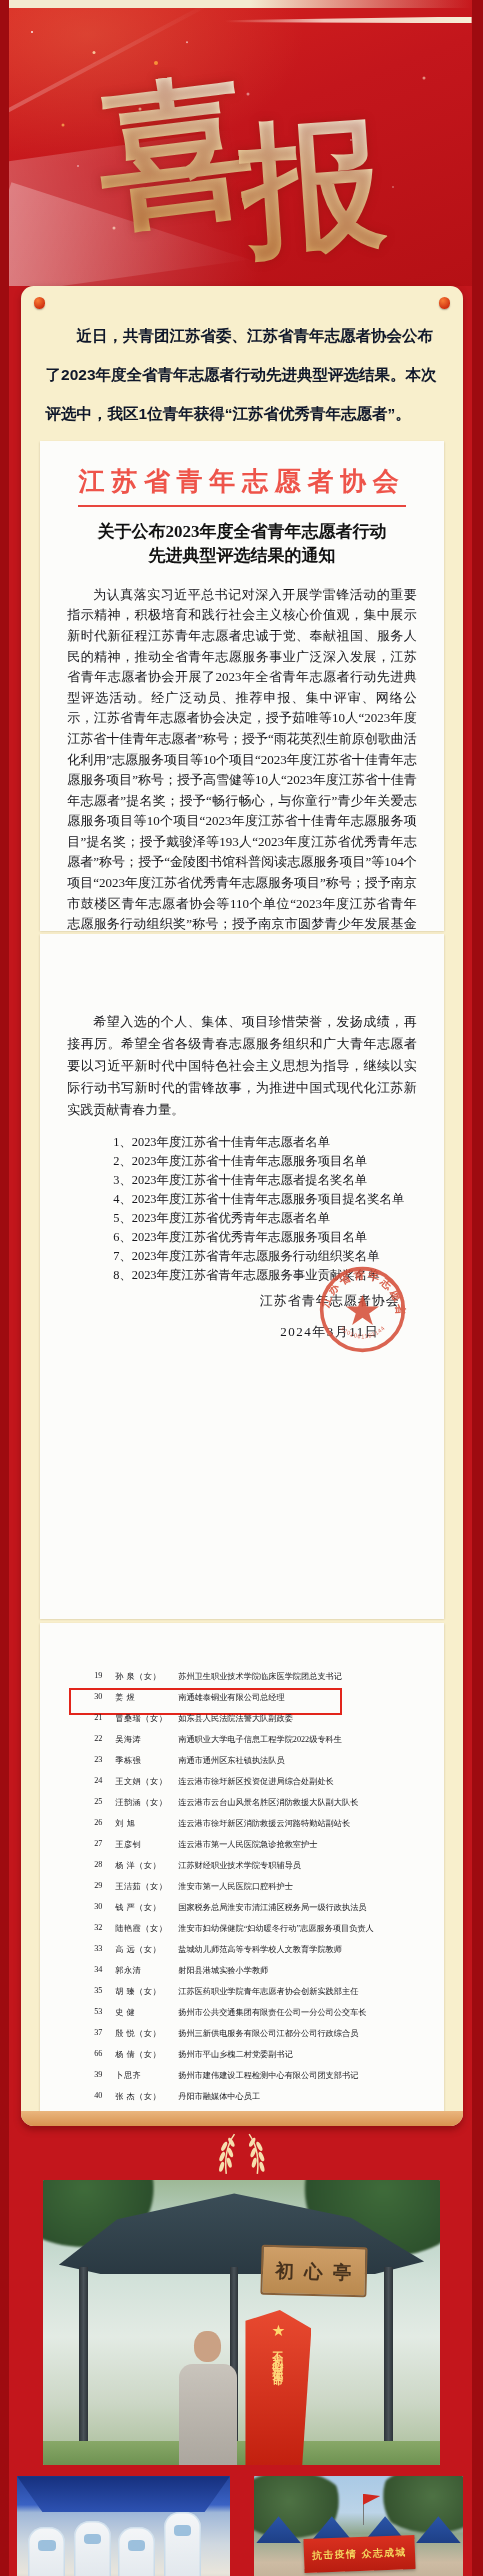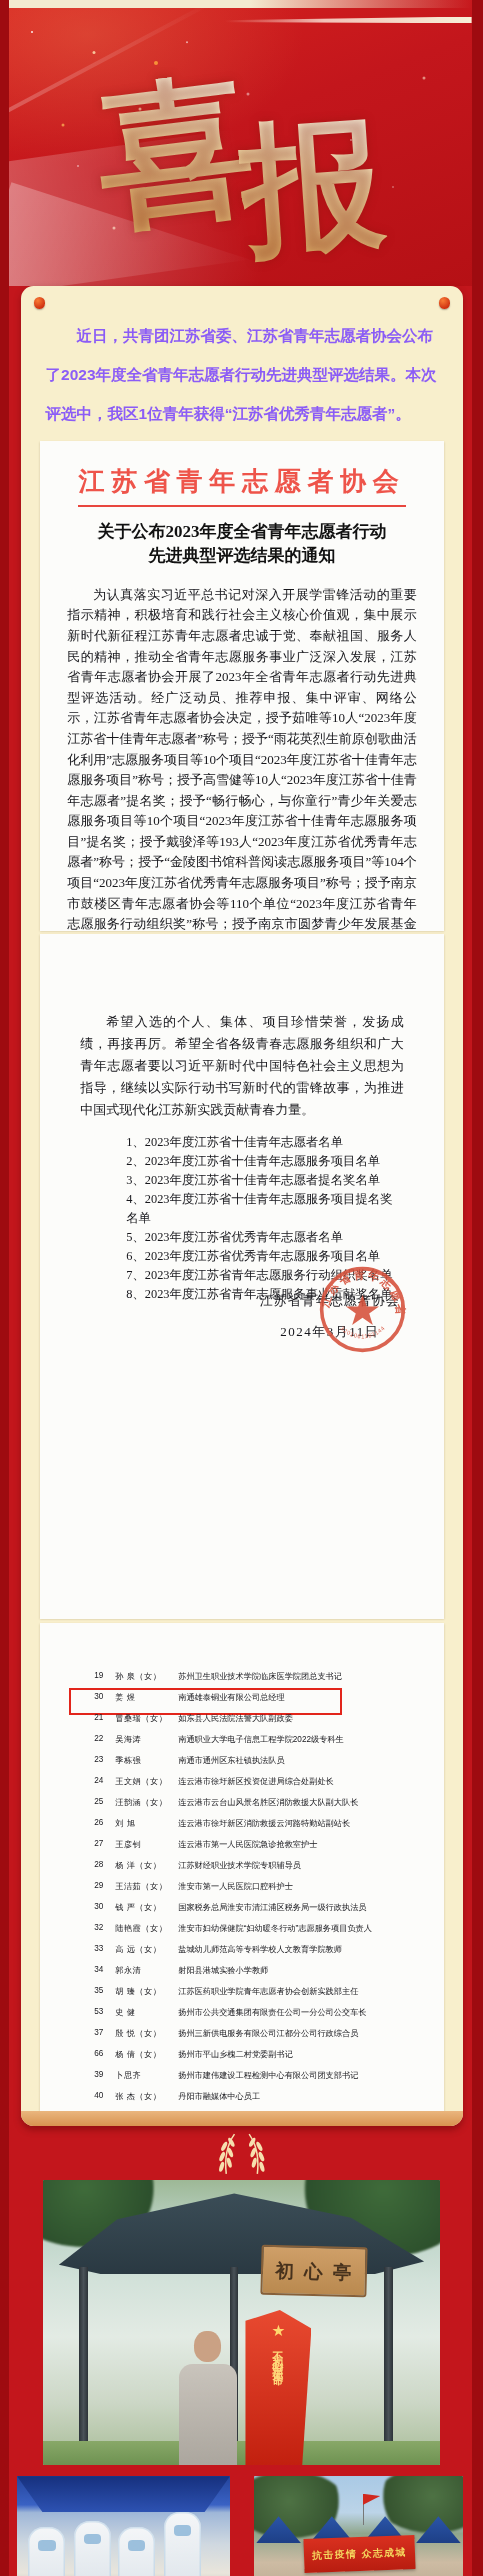--- a/index.html
+++ b/index.html
@@ -30,41 +30,41 @@
     text-shadow:0 0 9.3px rgba(120,20,10,.35);line-height:1;}
   .xi{left:98px;top:77px;font-size:155px;transform:rotate(-7deg);}
   .bao{left:241px;top:117px;font-size:143px;transform:rotate(-4deg);}
   
   .card{position:relative;margin:0 20.6px;background:#f8efcc;border-radius:12.4px;overflow:hidden;box-shadow:0 3.1px 7.2px rgba(60,0,0,.35);}
   .card1{height:1840px;}
   .cardfoot{position:absolute;left:0;right:0;bottom:0;height:15.5px;background:linear-gradient(180deg,#eab67e,#d89350);}
   .pin{position:absolute;top:11.3px;width:11.3px;height:11.3px;border-radius:50%;
     background:radial-gradient(circle at 35% 30%,#f97b35,#d03312 70%);box-shadow:0 1px 1.5px rgba(0,0,0,.3);}
   .pin.l{left:13px;} .pin.r{right:13px;}
-  .intro{margin:30px 23px 0 25px;font-size:15.5px;line-height:39px;font-weight:600;color:#8b5cf6;text-indent:2em;}
+  .intro{margin:30px 23px 0 25px;font-size:15.5px;line-height:39px;font-weight:600;color:#0f172a;text-indent:2em;}
   
   .page{position:relative;margin:0 19.6px;background:#fcfcfa;box-shadow:0 0.5px 2.1px rgba(90,60,20,.25);}
   .p1{margin-top:8.2px;padding:23px 27px 0;height:467px;}
   .doc-title{font-family:"Liberation Serif",serif;font-size:26px;font-weight:bold;color:#ee544a;text-align:center;letter-spacing:6.7px;}
   .doc-underline{height:1.5px;background:#e8463e;margin:6.2px auto 0;width:94%;}
   .doc-subtitle{font-family:"Liberation Serif",serif;font-size:17px;font-weight:bold;color:#111;text-align:center;line-height:24px;margin:13.4px auto 0;width:86%;}
   .doc-body{font-family:"Liberation Serif",serif;font-size:13px;line-height:20.6px;color:#17171c;text-align:justify;text-indent:2em;margin-top:16.5px;}
-  .p2{margin-top:3.1px;height:608px;padding:77px 40px 0;}
+  .p2{margin-top:3.1px;height:608px;padding:77px 27px 0;}
   .p2 .doc-body{margin-top:0;line-height:22px;}
   .attach{margin-top:11.3px;font-family:"Liberation Serif",serif;font-size:12.4px;line-height:19px;color:#17171c;padding-left:46px;}
   .attach .first{display:flex;}
   .attach .lbl{flex:0 0 auto;}
   .attach .items{padding-left:43px;}
   .attach .first .items{padding-left:0;}
   .sigblock{position:absolute;right:44px;top:358px;text-align:center;font-family:"Liberation Serif",serif;color:#17171c;z-index:2;}
   .sig{font-size:13px;letter-spacing:1px;}
   .docdate{font-size:13px;margin-top:12.4px;letter-spacing:1.5px;}
   .seal{position:absolute;left:278px;top:331px;width:89px;height:89px;opacity:.88;z-index:3;}
   .p3{margin-top:4.1px;height:567px;padding-top:48px;}
-  .row{position:relative;height:21px;font-family:Liberation Sans, sans-serif;font-size:8.2px;color:#17171c;}
+  .row{position:relative;height:21px;font-family:Liberation Serif, serif;font-size:8.2px;color:#17171c;}
   .row .no{position:absolute;left:54px;}
   .row .nm{position:absolute;left:75px;width:58px;letter-spacing:0.5px;}
   .row .ds{position:absolute;left:138px;right:20.6px;}
   .row.hl::after{content:"";position:absolute;left:29px;top:-4.1px;width:269px;height:23px;border:2.1px solid #e2251b;}
   
   .badge-row{height:54px;display:flex;align-items:center;justify-content:center;gap:6.2px;position:relative;}
   .pill{width:208px;height:35px;border-radius:17.5px;background:linear-gradient(180deg,#fdf1d0,#f3d69c);
     box-shadow:0 2.1px 4.1px rgba(70,0,0,.35);text-align:center;padding-top:2.6px;box-sizing:border-box;}
   .pill .l1{font-size:13px;font-weight:bold;color:#f08321;letter-spacing:1px;line-height:15.5px;}
   .pill .l2{font-size:12.4px;font-weight:bold;color:#f08321;letter-spacing:2.1px;line-height:14.4px;}

